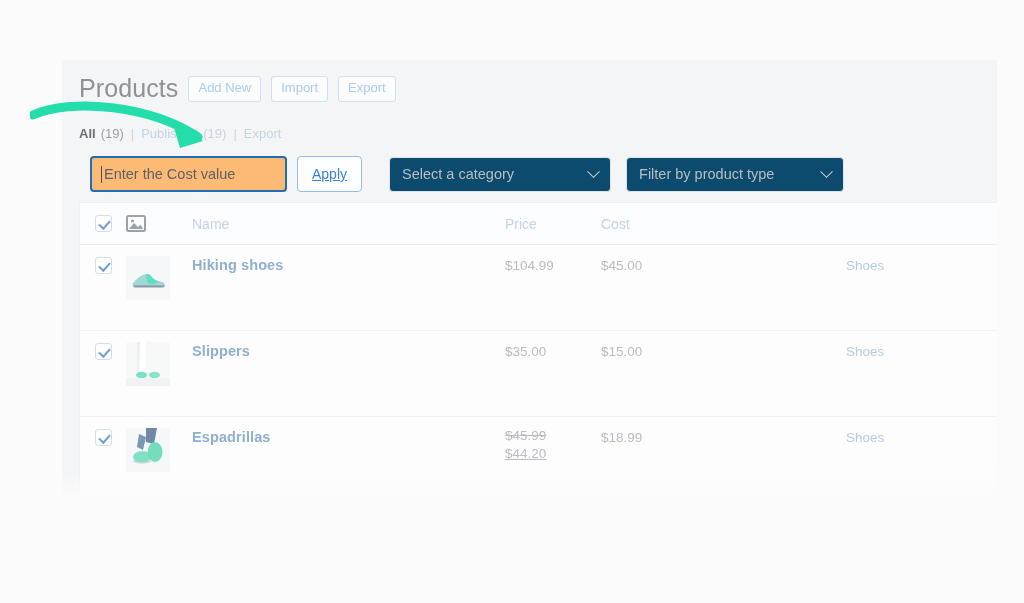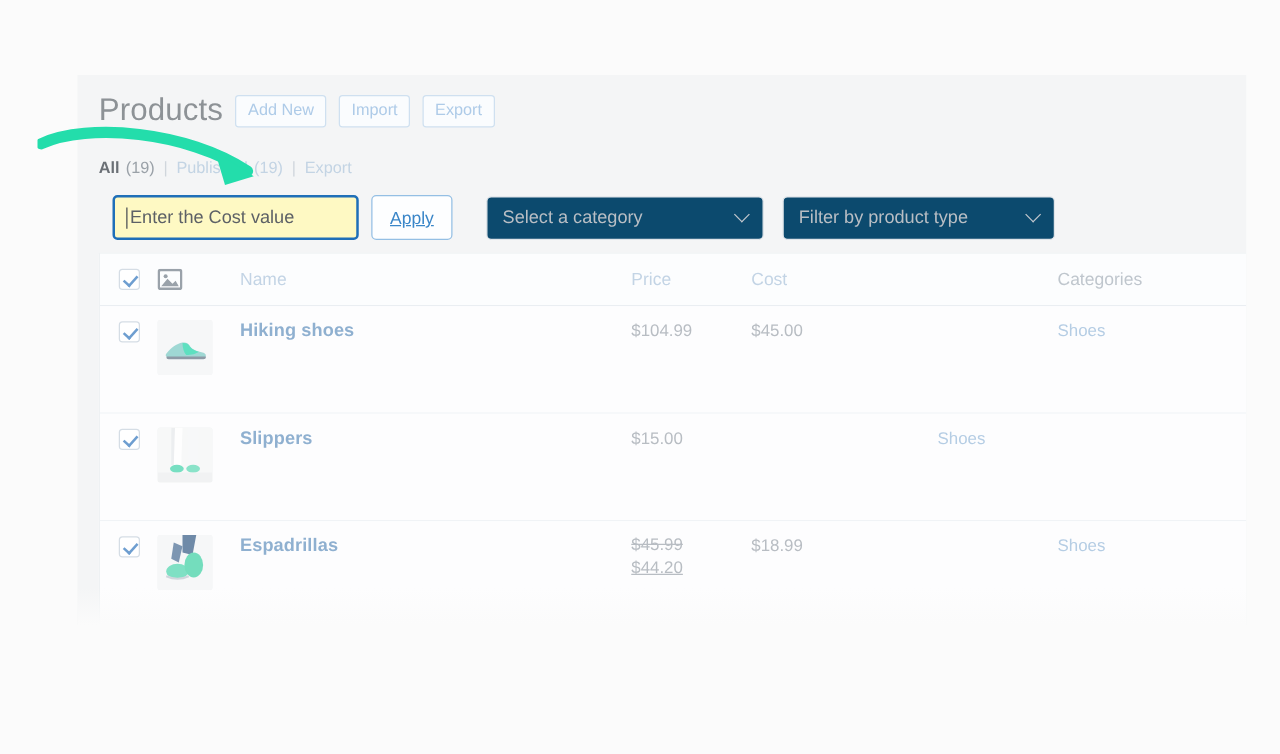--- a/index.html
+++ b/index.html
@@ -114,21 +114,21 @@
     border-bottom: 1.7px solid #4a4f54;
     transform: rotate(45deg) translate(-2px,-2px);
     flex: none;
   }
   .cost-input {
     margin-left: 11px;
     height: 36px;
     width: 197px;
     border: 2px solid #1f6fb8;
     border-radius: 4px;
-    background: #fef9c3;
+    background: #fdba74;
     display: flex;
     align-items: center;
     padding: 0 9px;
     position: relative;
   }
   .caret-bar {
     width: 1px;
     height: 17px;
     background: #4a4f54;
     margin-right: 2px;
@@ -332,23 +332,20 @@
           </svg>
         </div>
         <div class="c-name">
           <span class="th-txt">Name</span>
         </div>
         <div class="c-price">
           <span class="th-txt">Price</span>
         </div>
         <div class="c-cost">
           <span class="th-txt">Cost</span>
-        </div>
-        <div class="c-cats">
-          <span class="th-txt grey">Categories</span>
         </div>
       </div>
 
       <div class="t-row">
         <div class="c-check">
           <span class="chk"></span>
         </div>
         <div class="c-img">
           <div class="thumb">
             <svg width="44" height="44" viewBox="0 0 44 44">
@@ -386,20 +383,23 @@
               <path d="M11 0 L14 0 L13 30 L11 30 Z" fill="#eceef0"></path>
               <ellipse cx="15.5" cy="33" rx="5.5" ry="3.2" fill="#77dfc2"></ellipse>
               <ellipse cx="28.5" cy="33" rx="5.5" ry="3.2" fill="#8ae3c9"></ellipse>
               <rect x="0" y="36" width="44" height="8" fill="#f1f2f3"></rect>
             </svg>
           </div>
         </div>
         <div class="c-name">
           <span class="prod-name">Slippers</span>
         </div>
+        <div class="c-price">
+          <span class="money">$35.00</span>
+        </div>
         <div class="c-cost">
           <span class="money">$15.00</span>
         </div>
         <div class="c-cats">
           <span class="cat-link">Shoes</span>
         </div>
       </div>
 
       <div class="t-row">
         <div class="c-check">

